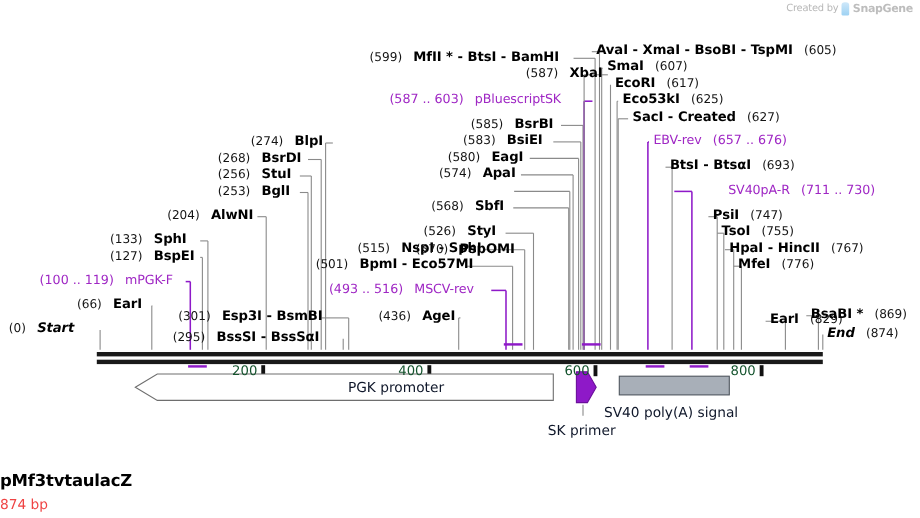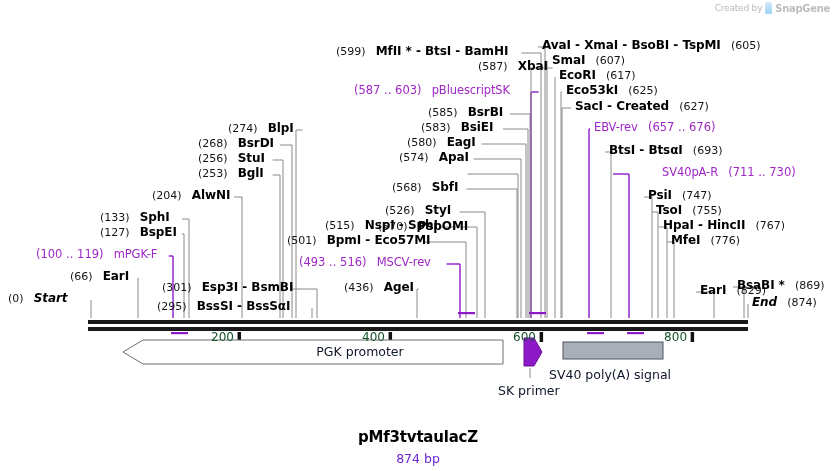--- a/index.html
+++ b/index.html
@@ -55,27 +55,26 @@
   
   .feature-label {
     position: absolute; white-space: nowrap;
     font-size: 12.5px; color: #0f172a;
     font-family: "DejaVu Sans", sans-serif;
   }
 
   
   .title-block {
     position: absolute; left: 0; right: 0; top: 428px;
-    text-align: center;
   }
   .title-block .plasmid-name {
     font-size: 15px; font-weight: 700; color: #000; letter-spacing: -0.2px;
   }
   .title-block .plasmid-size {
-    font-size: 12.5px; font-weight: 400; color: #6d28d9; margin-top: 5px;
+    font-size: 12.5px; font-weight: 400; color: #ef4444; margin-top: 5px;
   }
   .ruler-num {
     position: absolute; font-size: 12px; color: #14532d;
     font-family: "DejaVu Sans", sans-serif;
   }
 </style>
 </head>
 <body>
 
 <div class="watermark">

